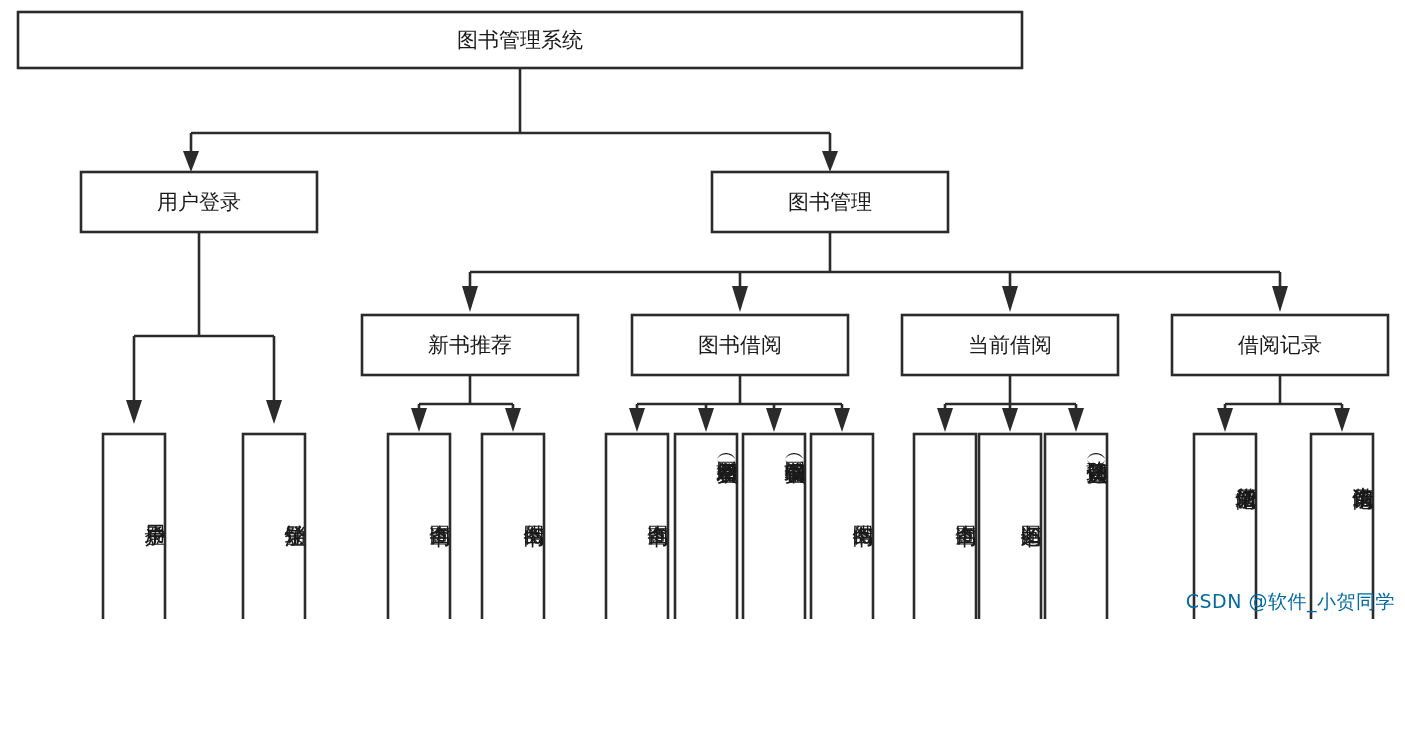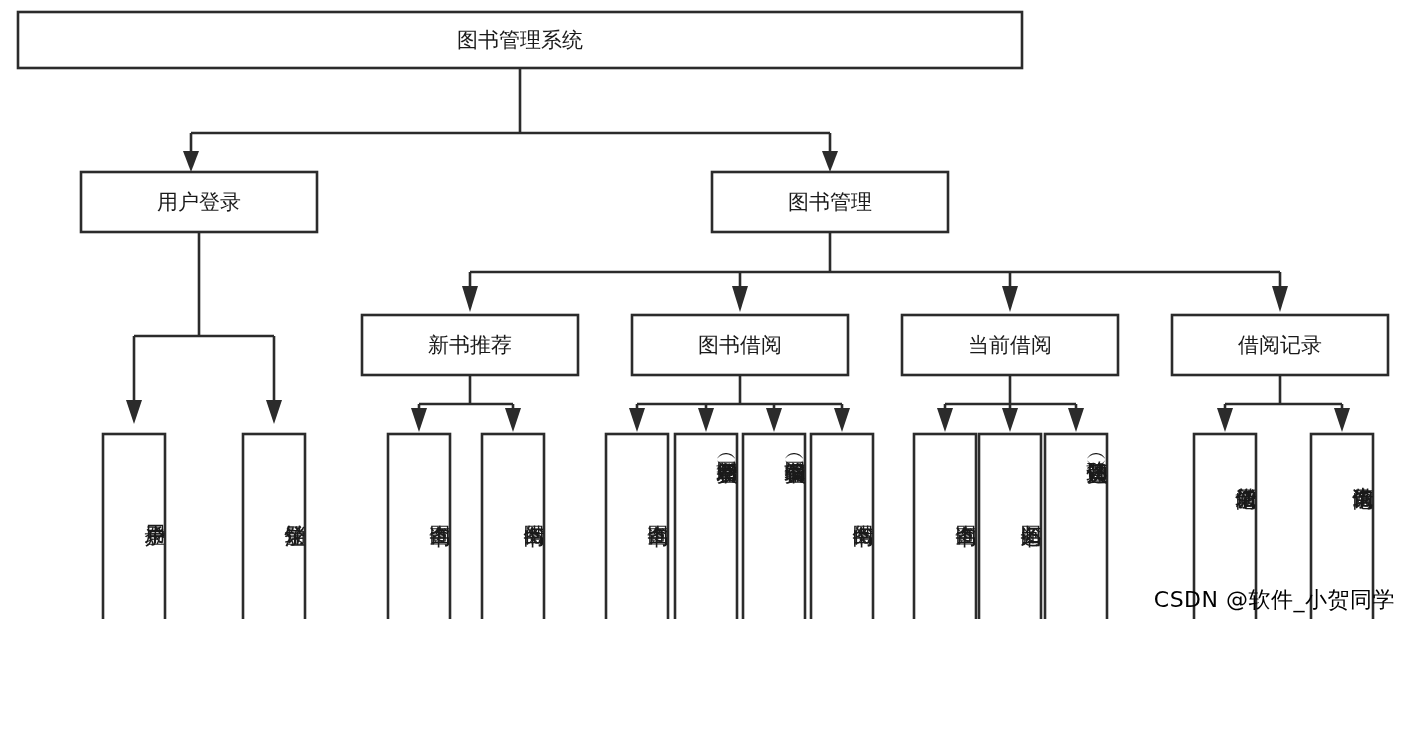--- a/index.html
+++ b/index.html
@@ -64,22 +64,22 @@
     letter-spacing: 0.5px;
     white-space: nowrap;
     text-align: left;
     pointer-events: none;
   }
   #watermark {
     position: absolute;
     right: 10px;
     bottom: 4px;
     font-family: "DejaVu Sans", "Liberation Sans", sans-serif;
-    font-size: 22px;
-    color: #000000;
+    font-size: 19px;
+    color: #0369a1;
     white-space: nowrap;
     letter-spacing: 0.5px;
   }
 </style>
 </head>
 <body>
 
 <div id="stage">
 
   <svg id="diagram-svg" viewBox="0 0 1405 747">

